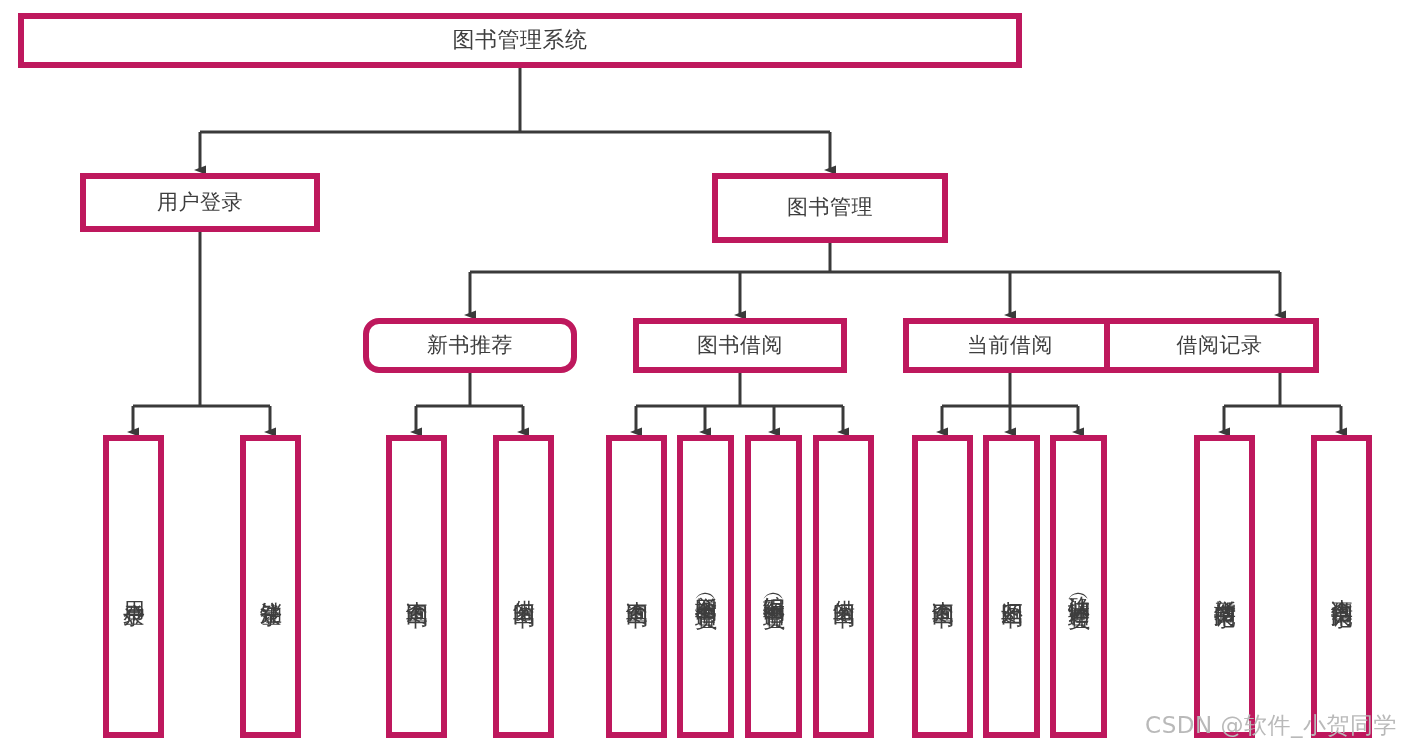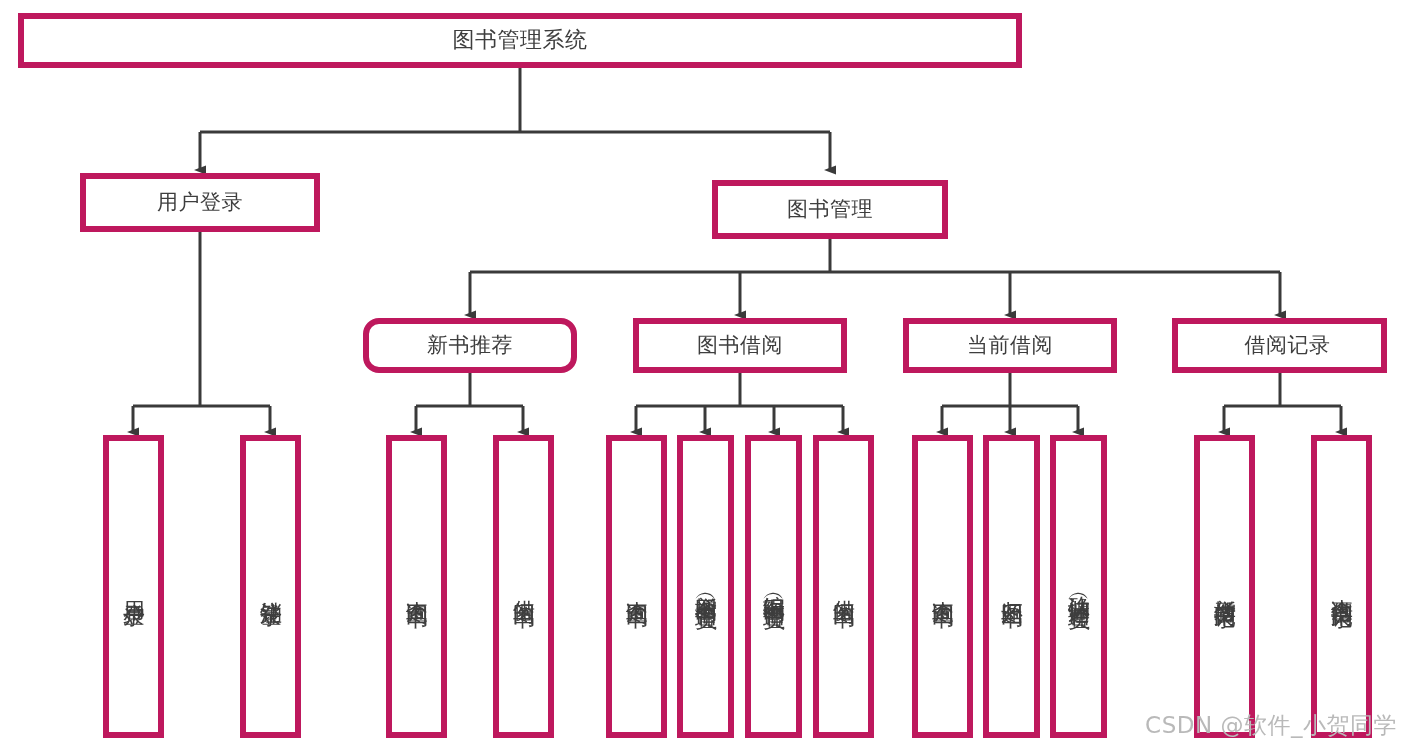--- a/index.html
+++ b/index.html
@@ -71,34 +71,34 @@
     </g>
   </svg>
 
   <div class="node root" style="left:18px;top:13px;width:1004px;height:55px;">
     <span class="lbl">图书管理系统</span>
   </div>
 
   <div class="node" style="left:80px;top:173px;width:240px;height:59px;">
     <span class="lbl">用户登录</span>
   </div>
-  <div class="node" style="left:712px;top:180px;width:236px;height:59px;text-align:right;">
+  <div class="node" style="left:712px;top:173px;width:236px;height:70px;text-align:right;">
     <span class="lbl">图书管理</span>
   </div>
 
   <div class="node" style="left:363px;top:318px;width:214px;height:55px;border-radius:16px;">
     <span class="lbl">新书推荐</span>
   </div>
   <div class="node" style="left:633px;top:318px;width:214px;height:55px;">
     <span class="lbl">图书借阅</span>
   </div>
   <div class="node" style="left:903px;top:318px;width:214px;height:55px;">
     <span class="lbl">当前借阅</span>
   </div>
-  <div class="node" style="left:1172px;top:318px;width:215px;height:55px;padding-left:16px;">
+  <div class="node" style="left:1104px;top:318px;width:215px;height:55px;padding-left:16px;">
     <span class="lbl">借阅记录</span>
   </div>
 
   <div class="node leaf" style="left:103px;top:435px;width:61px;height:303px;">
     <span class="lbl">用户登录</span>
   </div>
   <div class="node leaf" style="left:240px;top:435px;width:61px;height:303px;">
     <span class="lbl">注销登录</span>
   </div>
 

